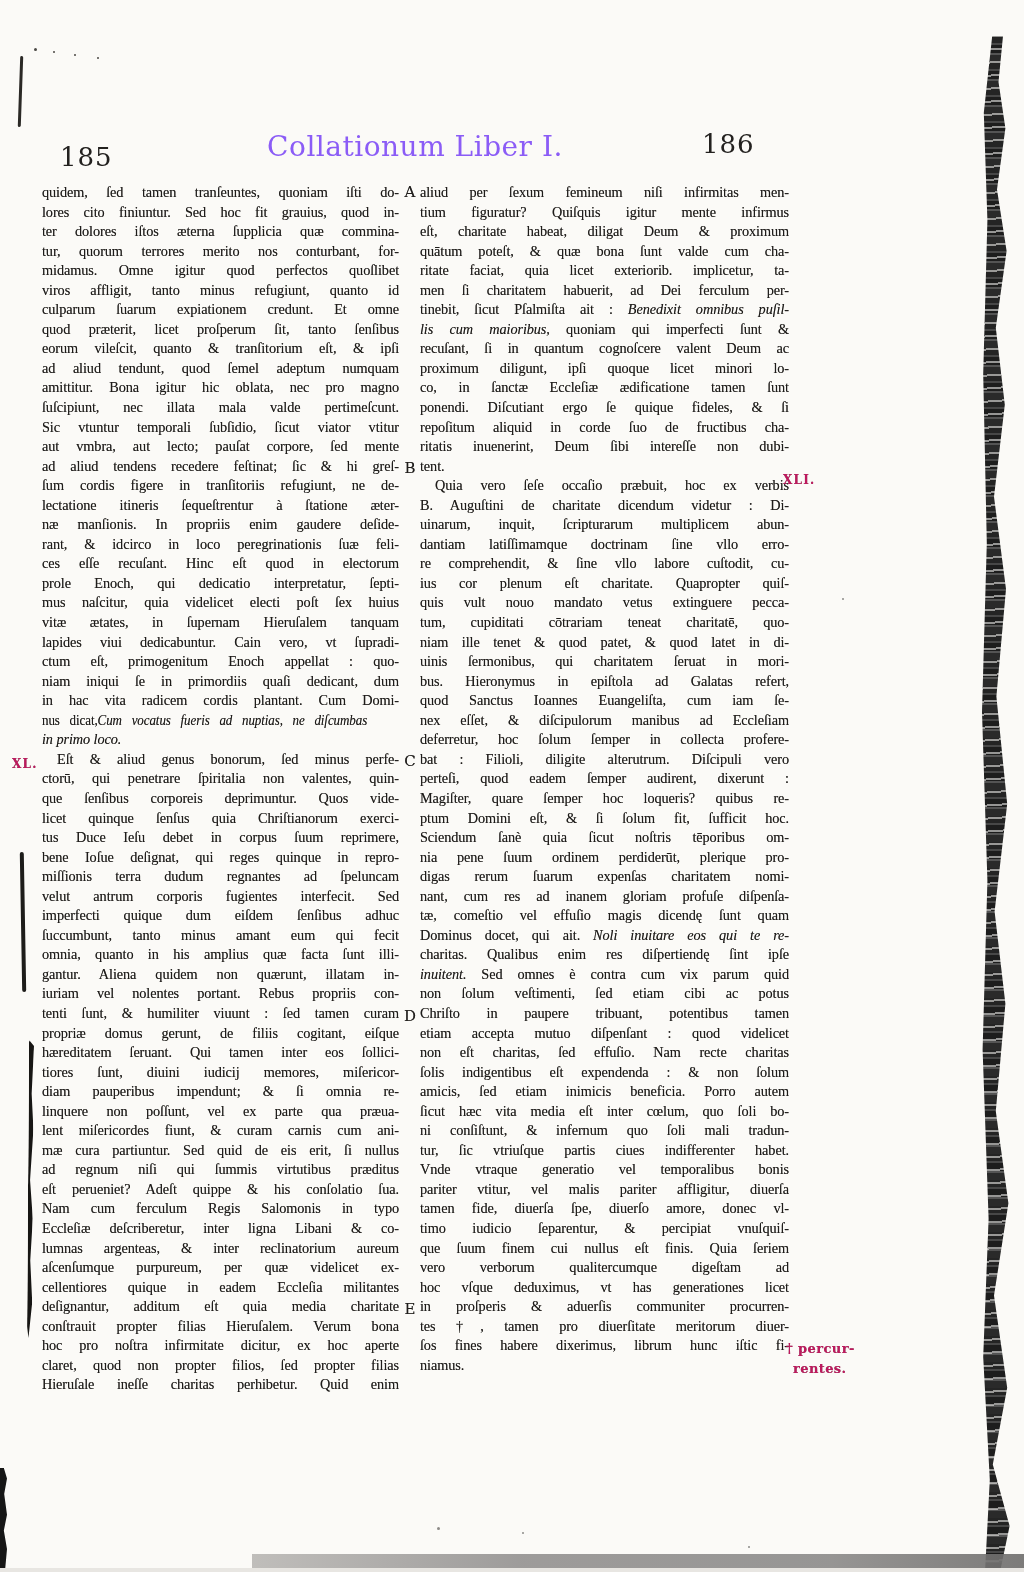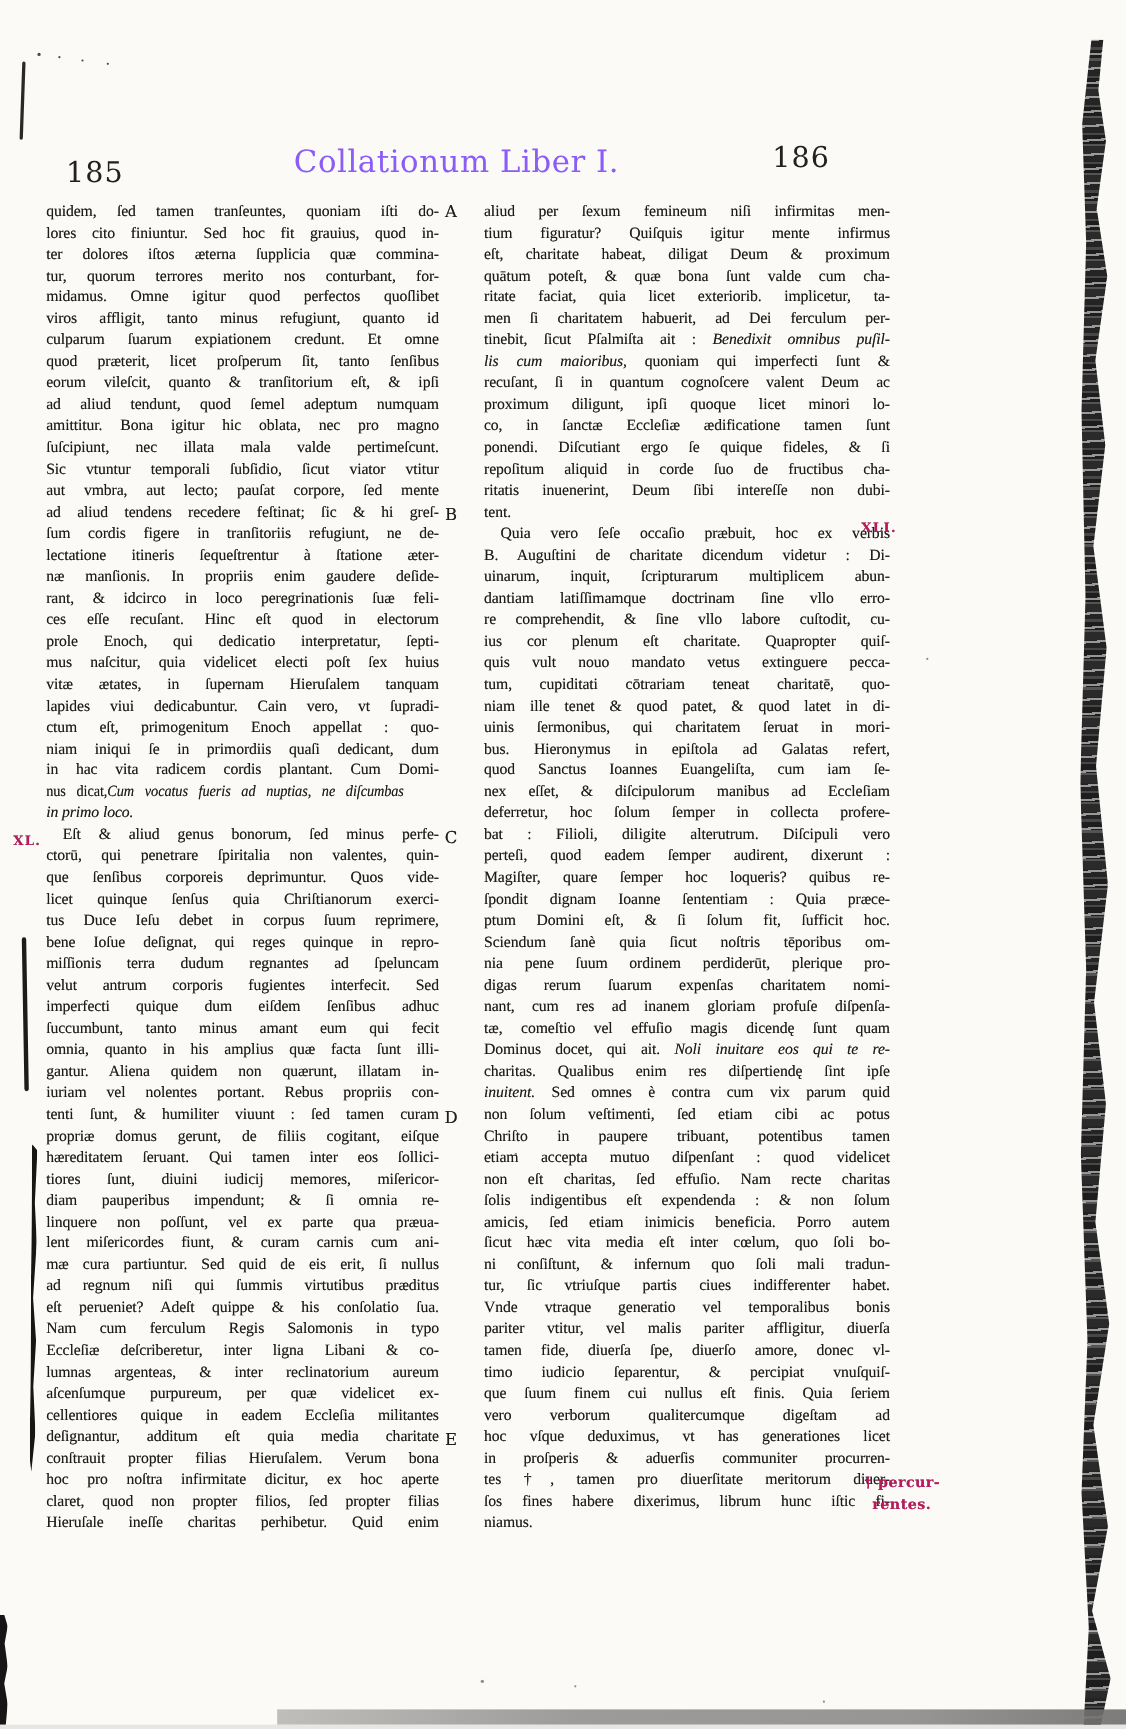--- a/index.html
+++ b/index.html
@@ -28,21 +28,21 @@
     color:#8b5cf6;
   }
   
   .col{
     position:absolute;
     top:183px;
     overflow:visible;
     font-family:Liberation Serif, serif;
   }
   .col-left{left:42px;width:357px;}
-  .col-right{left:420px;width:369px;margin-left:20px;}
+  .col-right{left:420px;width:369px;}
   .ln{
     font-size:14.3px;
     line-height:19.56px;
     height:19.56px;
     white-space:nowrap;
     letter-spacing:-0.1px;
     text-align:justify;
     text-align-last:justify;
     text-justify:inter-word;
     text-shadow:0 0 0.4px rgba(20,18,16,.55);
@@ -203,21 +203,20 @@
       <div class="ln"><span>tum, cupiditati cōtrariam teneat charitatē, quo-</span></div>
       <div class="ln"><span>niam ille tenet &amp; quod patet, &amp; quod latet in di-</span></div>
       <div class="ln"><span>uinis ſermonibus, qui charitatem ſeruat in mori-</span></div>
       <div class="ln"><span>bus. Hieronymus in epiſtola ad Galatas refert,</span></div>
       <div class="ln"><span>quod Sanctus Ioannes Euangeliſta, cum iam ſe-</span></div>
       <div class="ln"><span>nex eſſet, &amp; diſcipulorum manibus ad Eccleſiam</span></div>
       <div class="ln"><span>deferretur, hoc ſolum ſemper in collecta profere-</span></div>
       <div class="ln"><span>bat : Filioli, diligite alterutrum. Diſcipuli vero</span></div>
       <div class="ln"><span>perteſi, quod eadem ſemper audirent, dixerunt :</span></div>
       <div class="ln"><span>Magiſter, quare ſemper hoc loqueris? quibus re-</span></div>
-      <div class="ln"><span>ſpondit dignam Ioanne ſententiam : Quia præce-</span></div>
       <div class="ln"><span>ptum Domini eſt, &amp; ſi ſolum fit, ſufficit hoc.</span></div>
       <div class="ln"><span>Sciendum ſanè quia ſicut noſtris tēporibus om-</span></div>
       <div class="ln"><span>nia pene ſuum ordinem perdiderūt, plerique pro-</span></div>
       <div class="ln"><span>digas rerum ſuarum expenſas charitatem nomi-</span></div>
       <div class="ln"><span>nant, cum res ad inanem gloriam profuſe diſpenſa-</span></div>
       <div class="ln"><span>tæ, comeſtio vel effuſio magis dicendę ſunt quam</span></div>
       <div class="ln"><span>Dominus docet, qui ait. </span><span class="it">Noli inuitare eos qui te re-</span></div>
       <div class="ln"><span>charitas. Qualibus enim res diſpertiendę ſint ipſe</span></div>
       <div class="ln"><span class="it">inuitent.</span><span> Sed omnes è contra cum vix parum quid</span></div>
       <div class="ln"><span>non ſolum veſtimenti, ſed etiam cibi ac potus</span></div>

